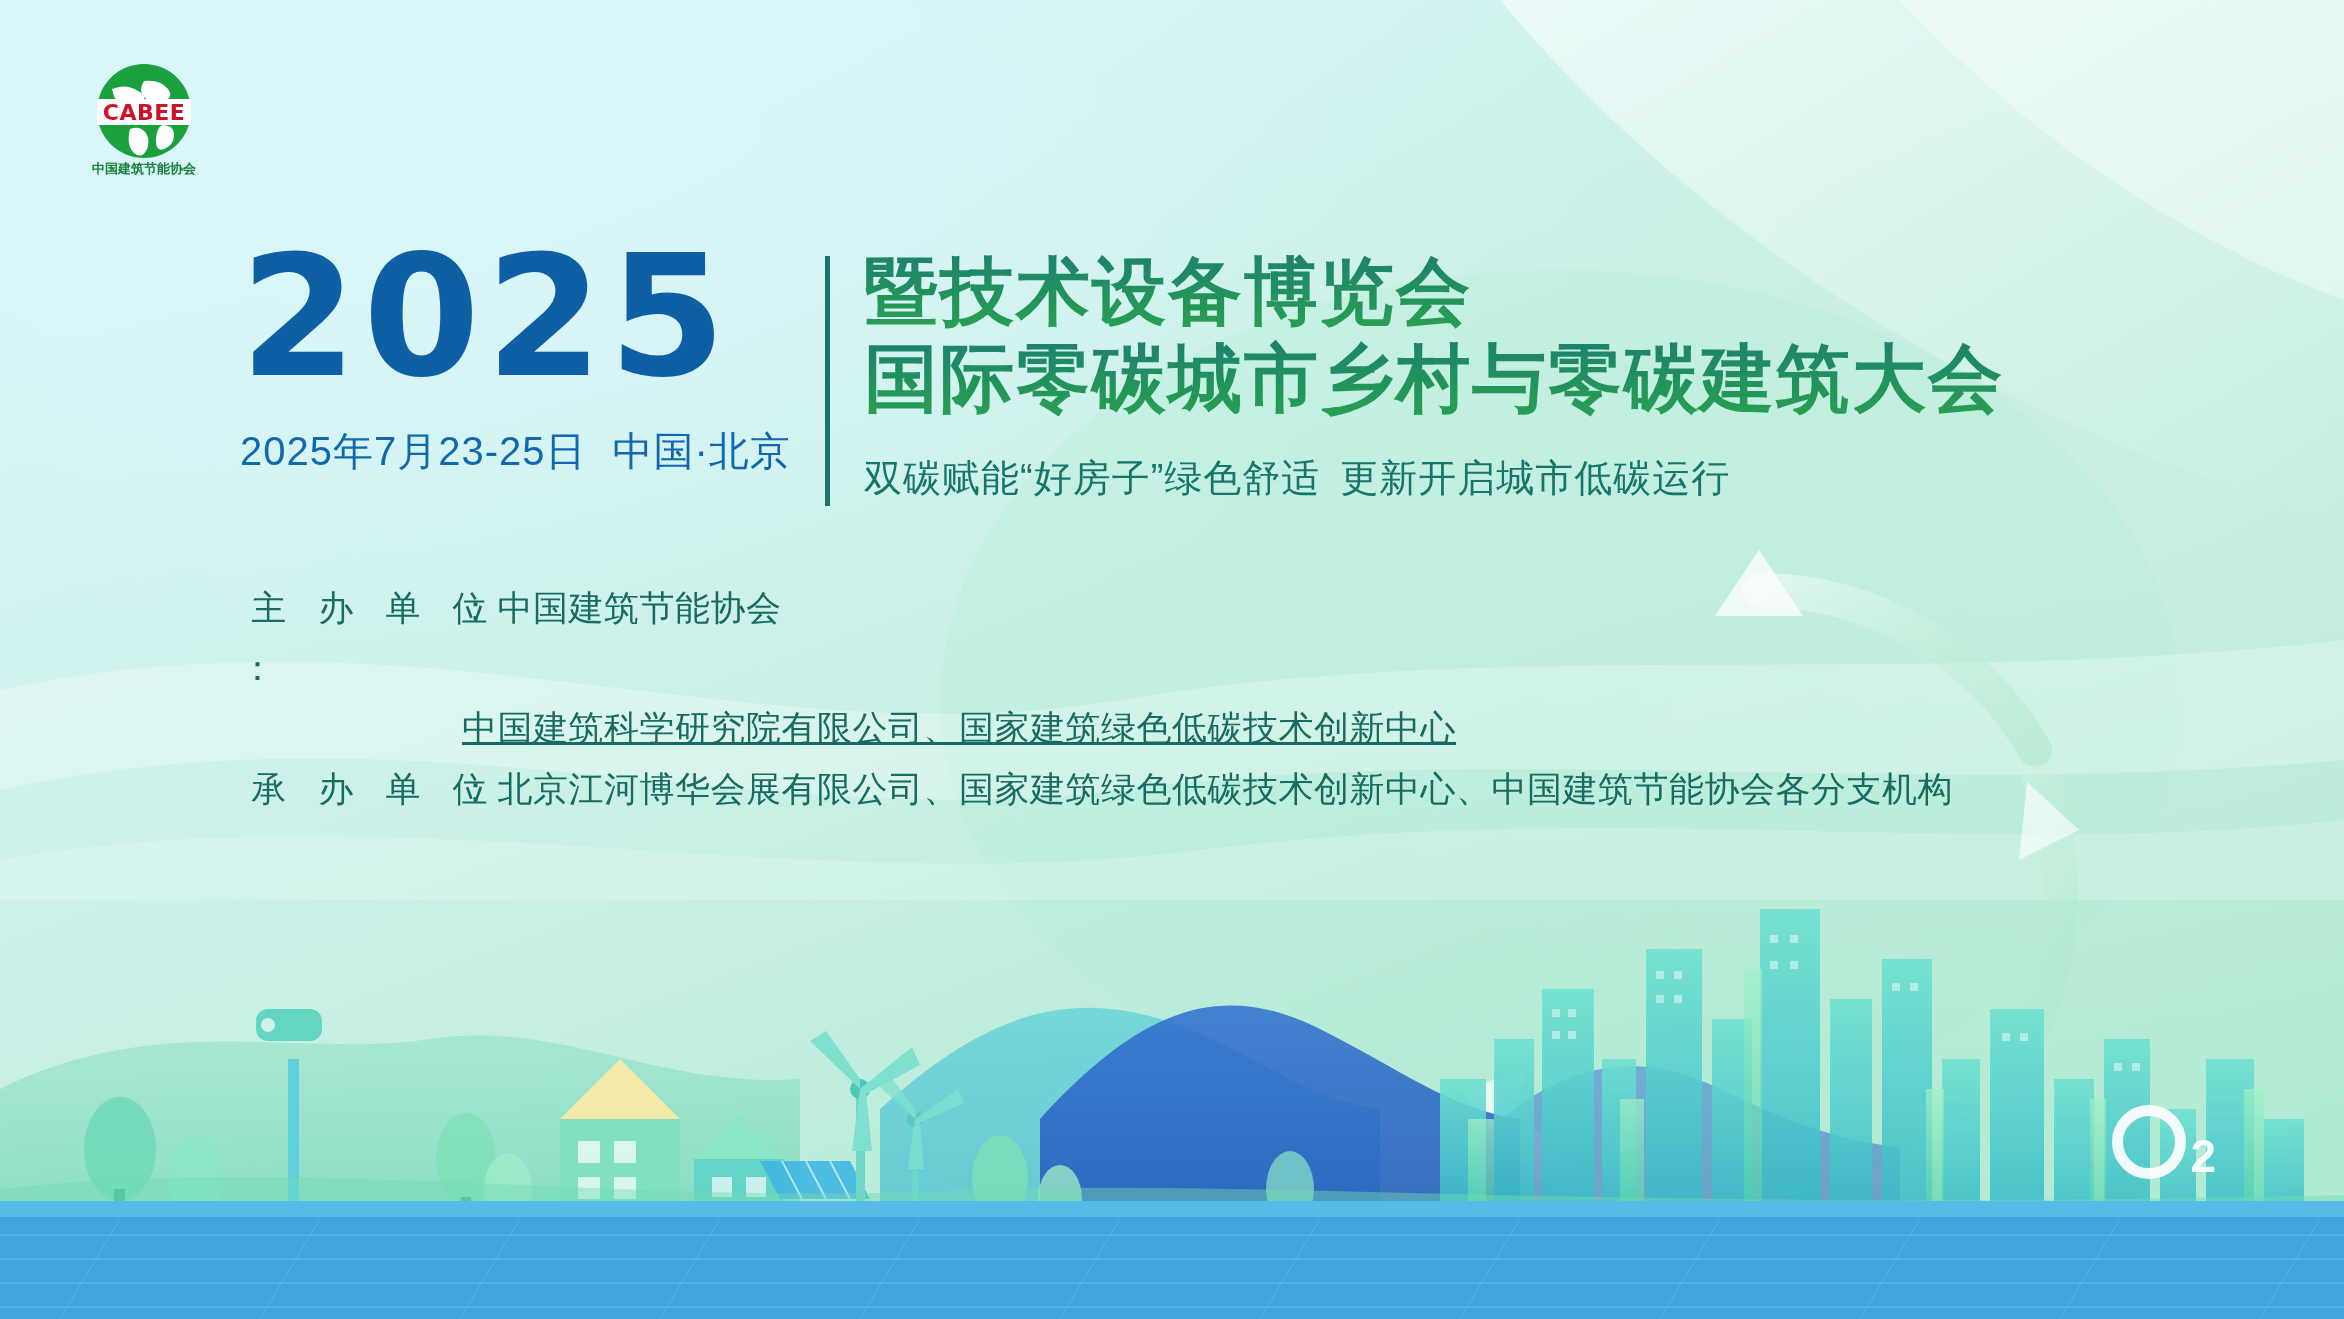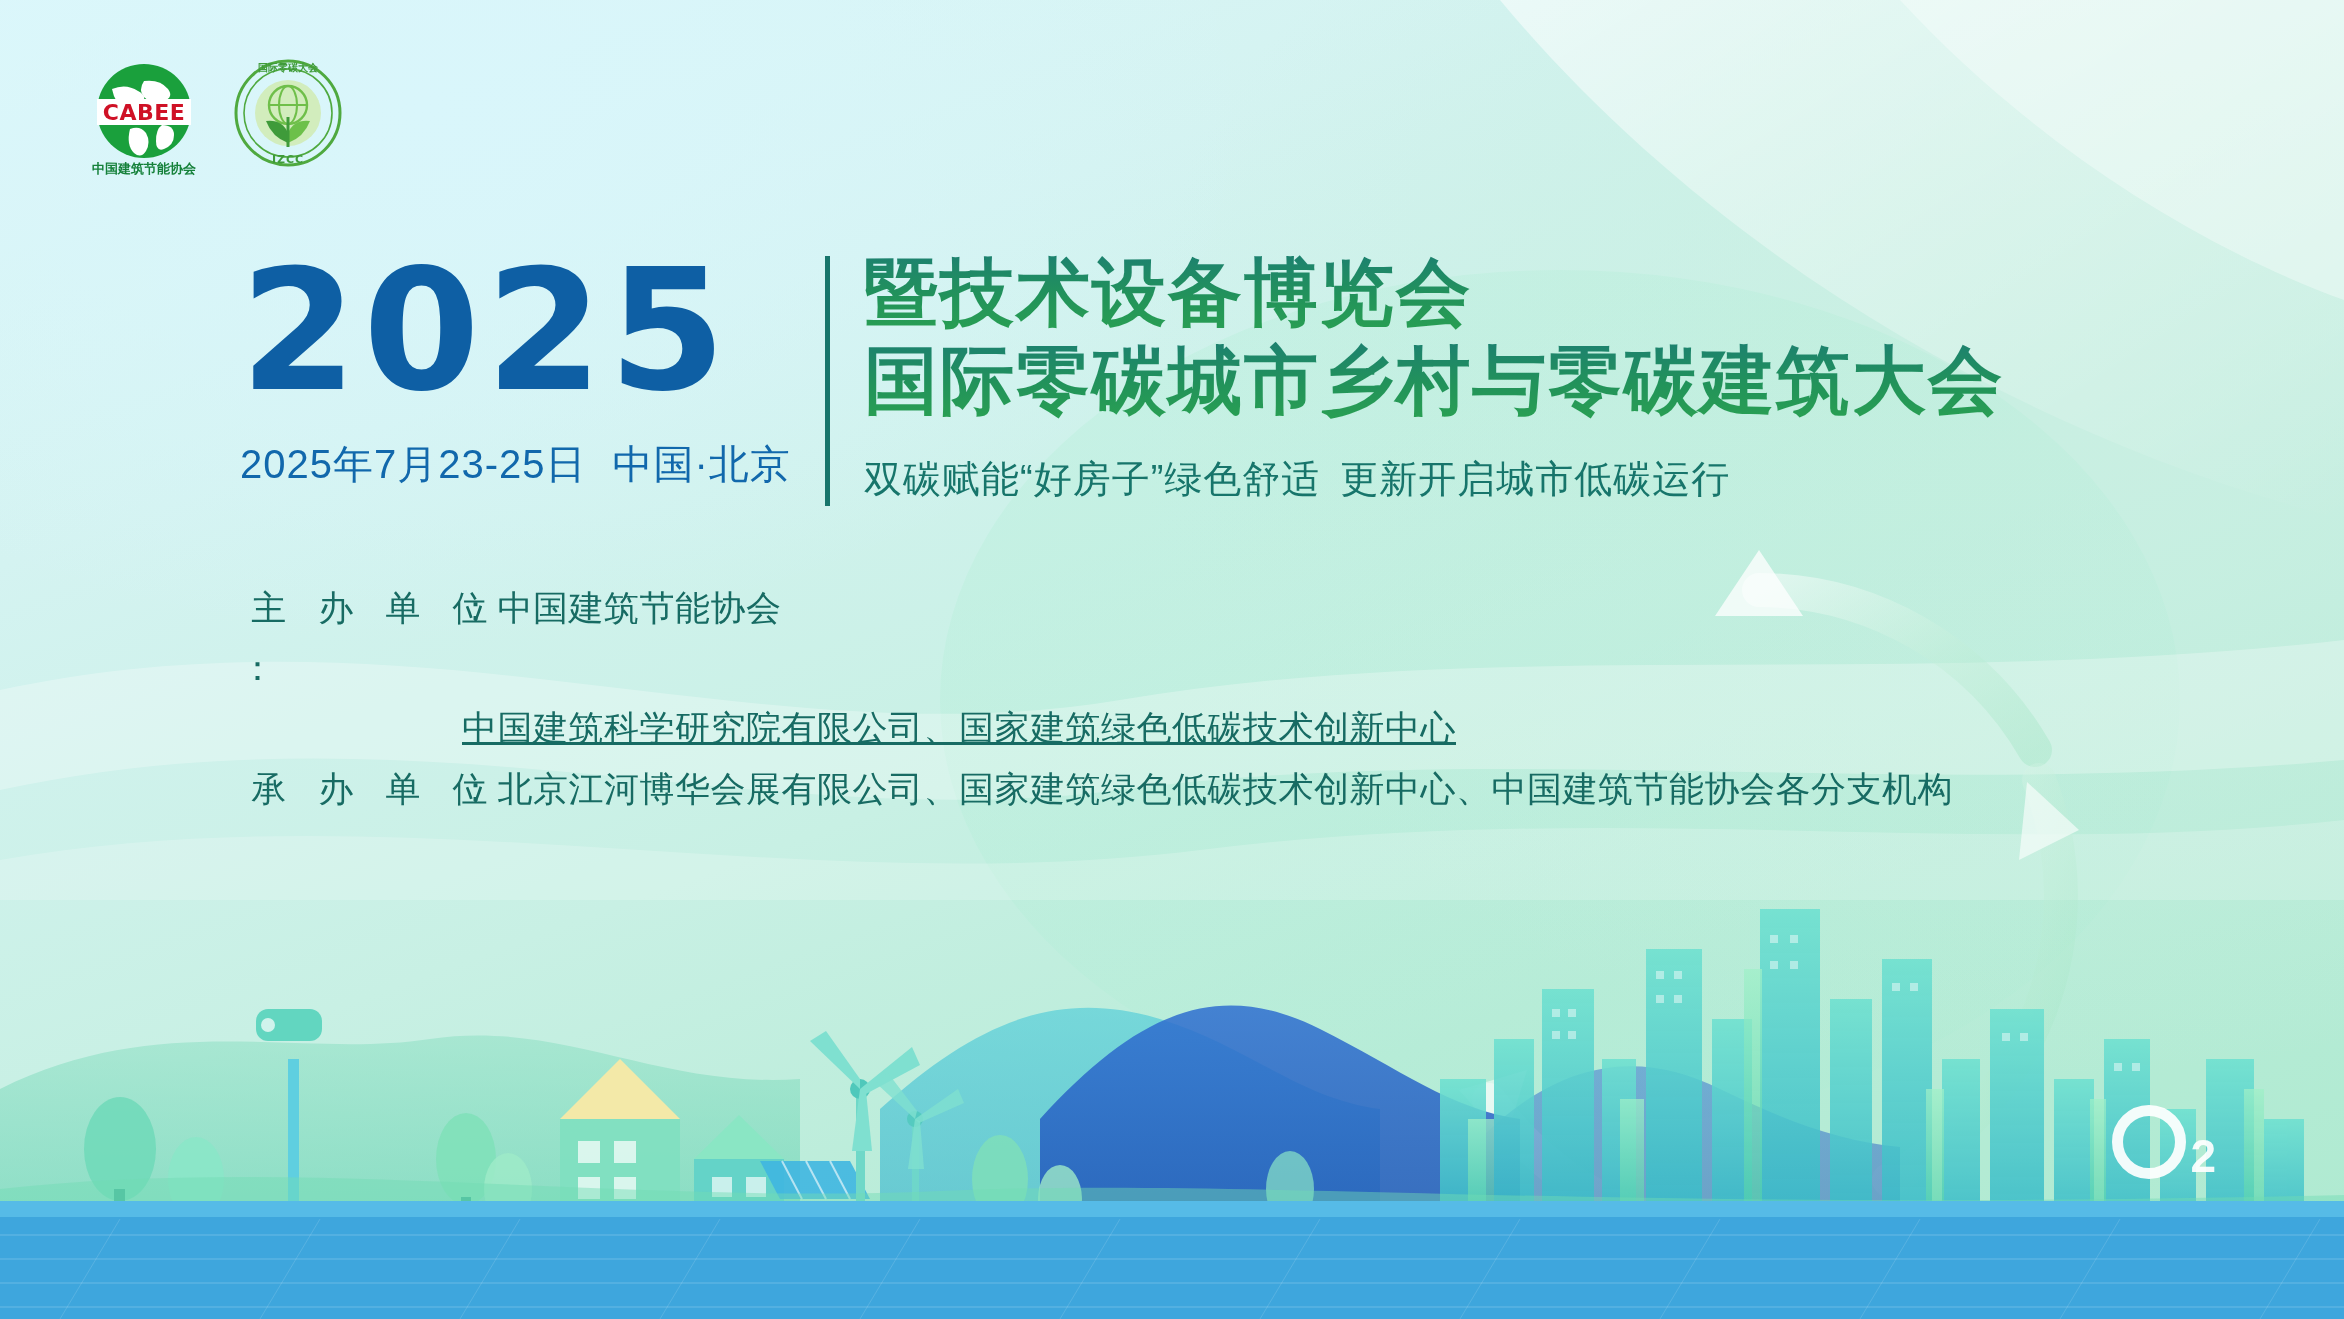--- a/index.html
+++ b/index.html
@@ -15,21 +15,21 @@
       radial-gradient(ellipse 1400px 900px at 18% 8%, #d9f6fb 0%, rgba(217,246,251,0) 60%),
       radial-gradient(ellipse 1500px 1100px at 88% 30%, #c9efe2 0%, rgba(201,239,226,0) 62%),
       linear-gradient(160deg, #ddf7fa 0%, #d4f3f1 26%, #c8f0e4 52%, #b9ecd8 72%, #aeead0 100%);
   }
 
   
   #logos { position:absolute; left:82px; top:55px; display:flex; gap:26px; align-items:flex-start; }
   .logo-wrap { position:relative; }
 
   
-  #header { position:absolute; left:240px; top:238px; display:flex; align-items:center; }
+  #header { position:absolute; left:240px; top:238px; display:flex; align-items:flex-start; }
 
   #year-col { width:585px; }
   #year {
     font-family:"DejaVu Sans",sans-serif;
     font-size:168px;
     font-weight:bold;
     letter-spacing:6px;
     line-height:0.95;
     color:#0e5fa4;
     -webkit-text-stroke:0px;
@@ -149,35 +149,20 @@
         <path d="M30,34 q14,-6 26,2 q10,5 4,12 q-8,7 -18,4 q-9,-3 -12,-18 Z" fill="#ffffff"></path>
         <path d="M62,26 q16,-2 24,8 q6,8 -4,12 q-12,4 -20,-4 q-6,-7 0,-16 Z" fill="#ffffff"></path>
         <path d="M48,74 q10,-4 16,4 q5,9 0,18 q-5,8 -12,2 q-8,-8 -4,-24 Z" fill="#ffffff"></path>
         <path d="M80,70 q12,0 12,10 q0,10 -10,14 q-8,3 -8,-8 q0,-12 6,-16 Z" fill="#ffffff"></path>
         <rect x="15" y="44" width="94" height="26" fill="#ffffff"></rect>
         <text x="62" y="65" text-anchor="middle" font-family="DejaVu Sans, sans-serif" font-size="22" font-weight="bold" fill="#cf1126" letter-spacing="0.5">CABEE</text>
         <text x="62" y="118" text-anchor="middle" font-family="DejaVu Sans, sans-serif" font-size="13" font-weight="bold" fill="#15813a">中国建筑节能协会</text>
       </svg>
     </div>
 
-    <div class="logo-wrap">
-      <svg width="112" height="118" viewBox="0 0 112 118">
-        <circle cx="56" cy="58" r="52" fill="none" stroke="#4fa93f" stroke-width="3"></circle>
-        <circle cx="56" cy="58" r="44" fill="none" stroke="#4fa93f" stroke-width="1.6"></circle>
-        <circle cx="56" cy="58" r="33" fill="#cfe9a8" opacity="0.75"></circle>
-        <circle cx="56" cy="50" r="19" fill="none" stroke="#6fbf4a" stroke-width="2.4"></circle>
-        <ellipse cx="56" cy="50" rx="9" ry="19" fill="none" stroke="#6fbf4a" stroke-width="2"></ellipse>
-        <line x1="37" y1="50" x2="75" y2="50" stroke="#6fbf4a" stroke-width="2"></line>
-        <path d="M56,88 q-16,-6 -22,-22 q16,-2 22,12 Z" fill="#3f9b3a"></path>
-        <path d="M56,88 q16,-6 22,-22 q-16,-2 -22,12 Z" fill="#6cc04a"></path>
-        <line x1="56" y1="62" x2="56" y2="92" stroke="#3f9b3a" stroke-width="3"></line>
-        <text x="56" y="16" text-anchor="middle" font-family="DejaVu Sans, sans-serif" font-size="10" font-weight="bold" fill="#3f9b3a">国际零碳大会</text>
-        <text x="56" y="108" text-anchor="middle" font-family="DejaVu Sans, sans-serif" font-size="11" font-weight="bold" fill="#3f9b3a" letter-spacing="1">IZCC</text>
-      </svg>
-    </div>
 
   </div>
 
   <div id="header">
 
     <div id="year-col">
       <div id="year">2025</div>
       <div id="date-line">
         <span>2025年7月23-25日</span><span class="loc">中国·北京</span>
       </div>

